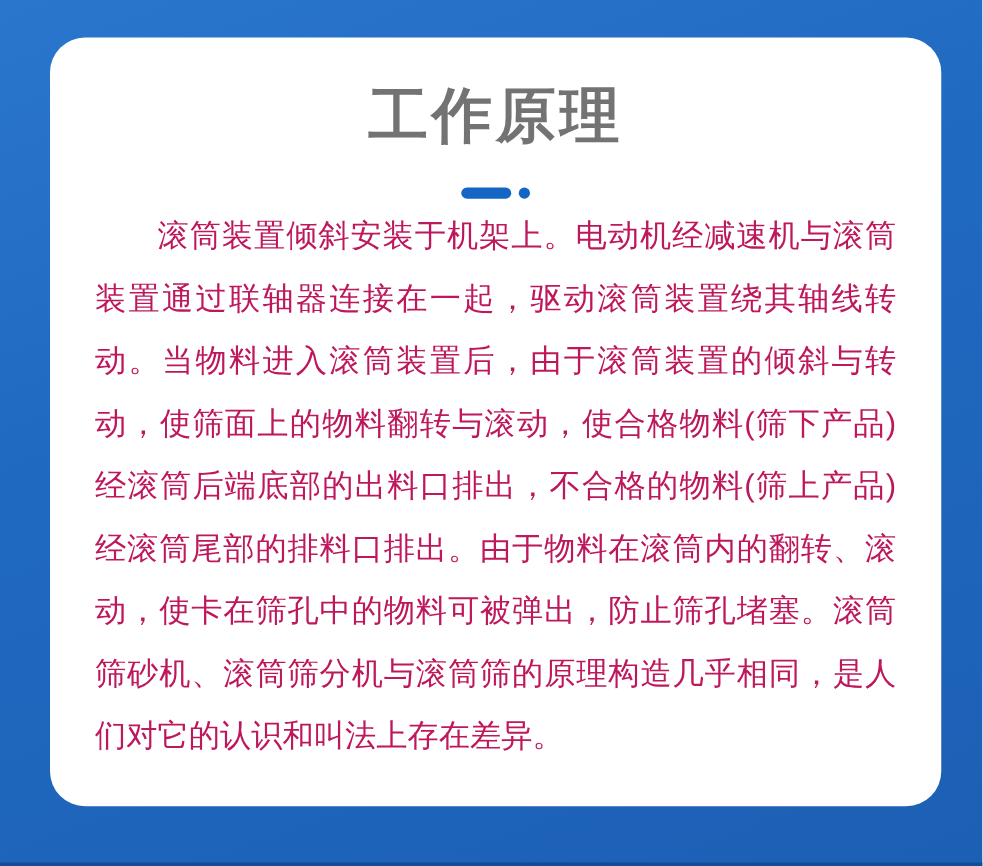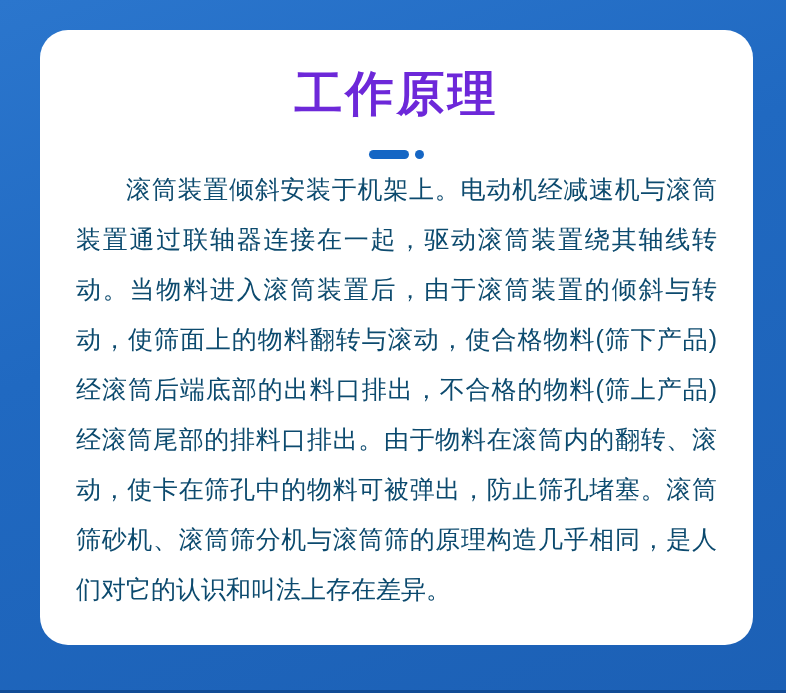--- a/index.html
+++ b/index.html
@@ -30,21 +30,21 @@
     background: #ffffff;
     border-radius: 28px;
     padding: 0 36px;
   }
   .card-title {
     margin-top: 34px;
     text-align: center;
     font-size: 48px;
     line-height: 60px;
     font-weight: 700;
-    color: #6d28d9;
+    color: #737373;
     letter-spacing: 3px;
   }
   .divider {
     margin-top: 26px;
     height: 9px;
     display: flex;
     align-items: center;
     justify-content: center;
   }
   .divider-dash {
@@ -57,21 +57,21 @@
     width: 9px;
     height: 9px;
     border-radius: 50%;
     background: #1566c4;
     margin-left: 6px;
   }
   .body-paragraph {
     margin-top: 5px;
     font-size: 25px;
     line-height: 50px;
-    color: #0c4a6e;
+    color: #be185d;
     text-align: justify;
     text-indent: 2em;
     word-break: break-all;
   }
 </style>
 </head>
 <body>
 
 <div class="page-bg">
   <div class="card">

